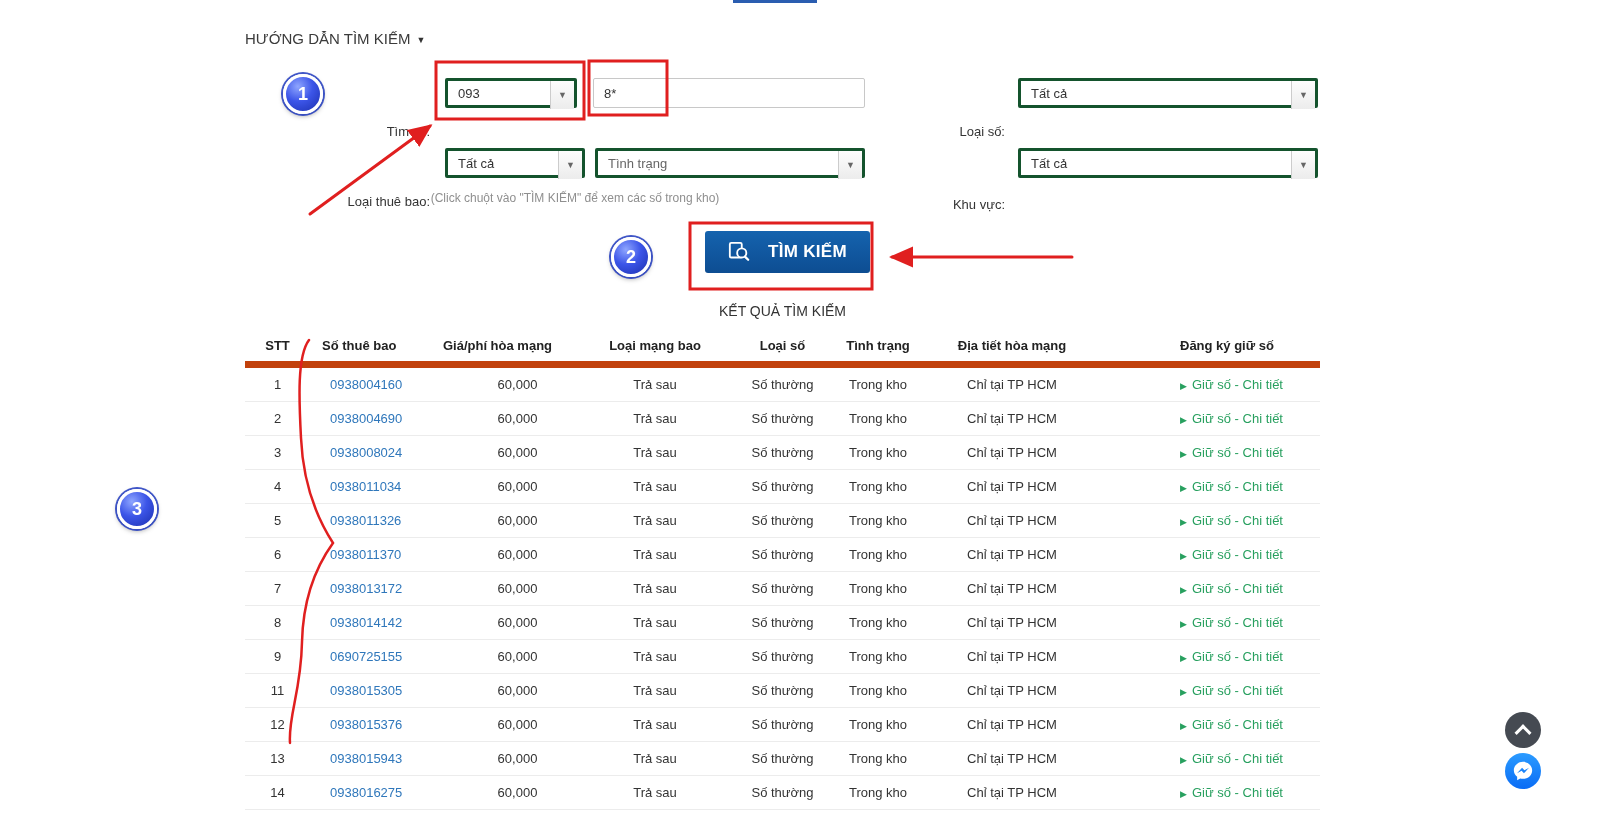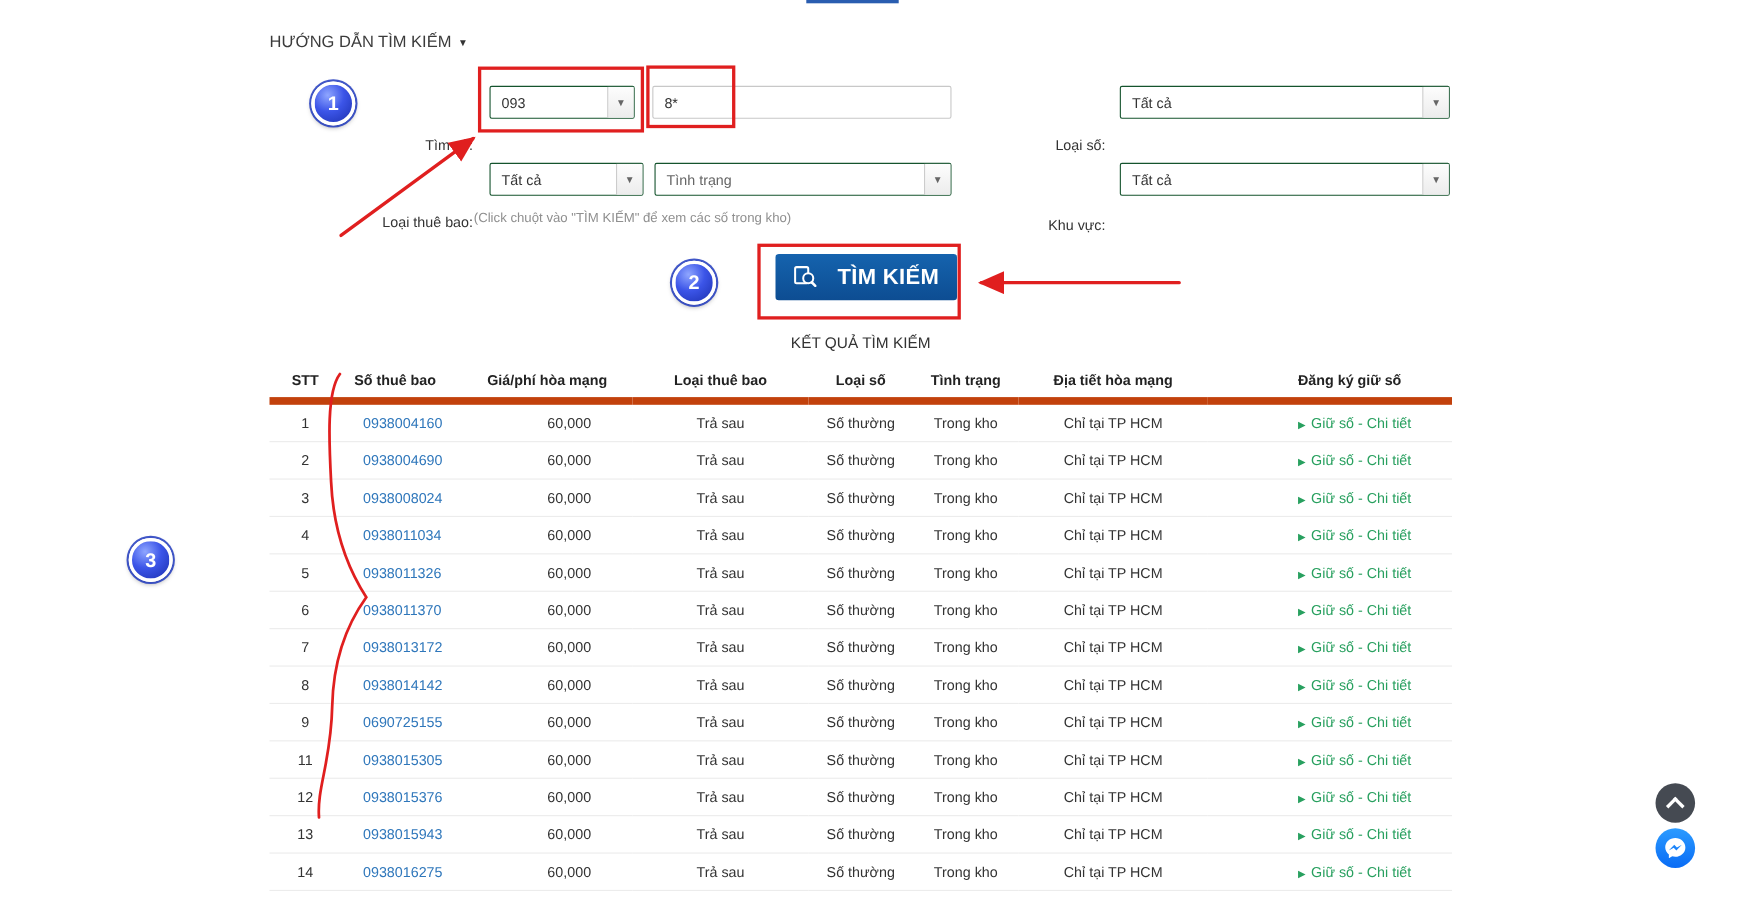--- a/index.html
+++ b/index.html
@@ -9,29 +9,29 @@
   *{box-sizing:border-box; margin:0; padding:0;}
   body{background:#fff; font-family:"Liberation Sans","DejaVu Sans",sans-serif;}
   .canvas{position:relative; width:1600px; height:827px; background:#fff; overflow:hidden;}
 
   .top-indicator{position:absolute; left:733px; top:0; width:84px; height:3px; background:#2a5db0;}
 
   .guide-title{position:absolute; left:245px; top:30px; font-size:15px; color:#3b3b3b; cursor:pointer;}
   .guide-title .caret{font-size:9px; color:#333; margin-left:6px; vertical-align:middle;}
 
   .lbl{position:absolute; font-size:13px; color:#333; text-align:right;margin-top:39px;}
-  .select{position:absolute; height:30px; background:#fff; border:1px solid #14532d; border-radius:2px; font-size:13px; color:#333; display:flex; align-items:center; padding-left:10px; cursor:pointer;}
+  .select{position:absolute; height:30px; background:#fff; border:3px solid #14532d; border-radius:2px; font-size:13px; color:#333; display:flex; align-items:center; padding-left:10px; cursor:pointer;}
   .select .arrow-zone{position:absolute; right:0; top:0; width:24px; height:28px; border-left:1px solid #ccc; background:linear-gradient(#fdfdfd,#ececec); display:flex; align-items:center; justify-content:center;}
   .select .arrow-zone span{font-size:9px; color:#666;}
   .select.placeholder{color:#666;}
   .text-input{position:absolute; height:30px; border:1px solid #c8c8c8; border-radius:2px; font-size:13px; color:#333; padding:0 10px; font-family:inherit;}
 
   .note{position:absolute; left:415px; top:191px; width:320px; text-align:center; font-size:12px; color:#8f8f8f;}
 
-  .search-btn{position:absolute; left:705px; top:231px; width:165px; height:42px; background:linear-gradient(var(--btn1),var(--btn2)); border:none; border-radius:3px; color:#fff; font-weight:bold; font-size:20px; letter-spacing:.3px; display:flex; align-items:center; justify-content:center; gap:18px; cursor:pointer; font-family:inherit;}
+  .search-btn{position:absolute; left:705px; top:231px; width:165px; height:42px; background:linear-gradient(var(--btn1),var(--btn2)); border:none; border-radius:3px; color:#fff; font-weight:bold; font-size:17px; letter-spacing:.3px; display:flex; align-items:center; justify-content:center; gap:18px; cursor:pointer; font-family:inherit;}
 
   .results-title{position:absolute; left:245px; top:303px; width:1075px; text-align:center; font-size:14px; color:#333;}
 
   .results-table{position:absolute; left:245px; top:330px; width:1075px; border-collapse:collapse; table-layout:fixed; font-size:13px; color:#333;}
   .results-table th{font-weight:bold; color:#222; padding:8px 0; border-bottom:7px solid #c2410c; text-align:center; white-space:nowrap;}
   .results-table td{padding:9px 0; border-bottom:1px solid #ececec; text-align:center; white-space:nowrap;}
   .results-table th.c-phone{text-align:left; padding-left:12px;}
   .results-table td.c-phone{text-align:left; padding-left:20px;}
   .results-table th.c-action, .results-table td.c-action{text-align:left; padding-left:82px;}
   .results-table td.c-price{padding-left:40px;}
@@ -126,21 +126,21 @@
       <col style="width:95px">
         <col style="width:96px">
         <col style="width:172px">
         <col style="width:222px">
     </colgroup>
     <thead>
       <tr>
           <th class="c-stt">STT</th>
           <th class="c-phone">Số thuê bao</th>
           <th class="c-price">Giá/phí hòa mạng</th>
-          <th class="c-type">Loại thuê bao</th>
+          <th class="c-type">Loại mạng bao</th>
           <th class="c-numtype">Loại số</th>
           <th class="c-status">Tình trạng</th>
           <th class="c-loc">Địa tiết hòa mạng</th>
           <th class="c-action">Đăng ký giữ số</th>
         </tr>
     </thead>
     <tbody>
     <tr>
       <td class="c-stt">1</td>
       <td class="c-phone"><a href="#" class="phone-link">0938004160</a></td>

